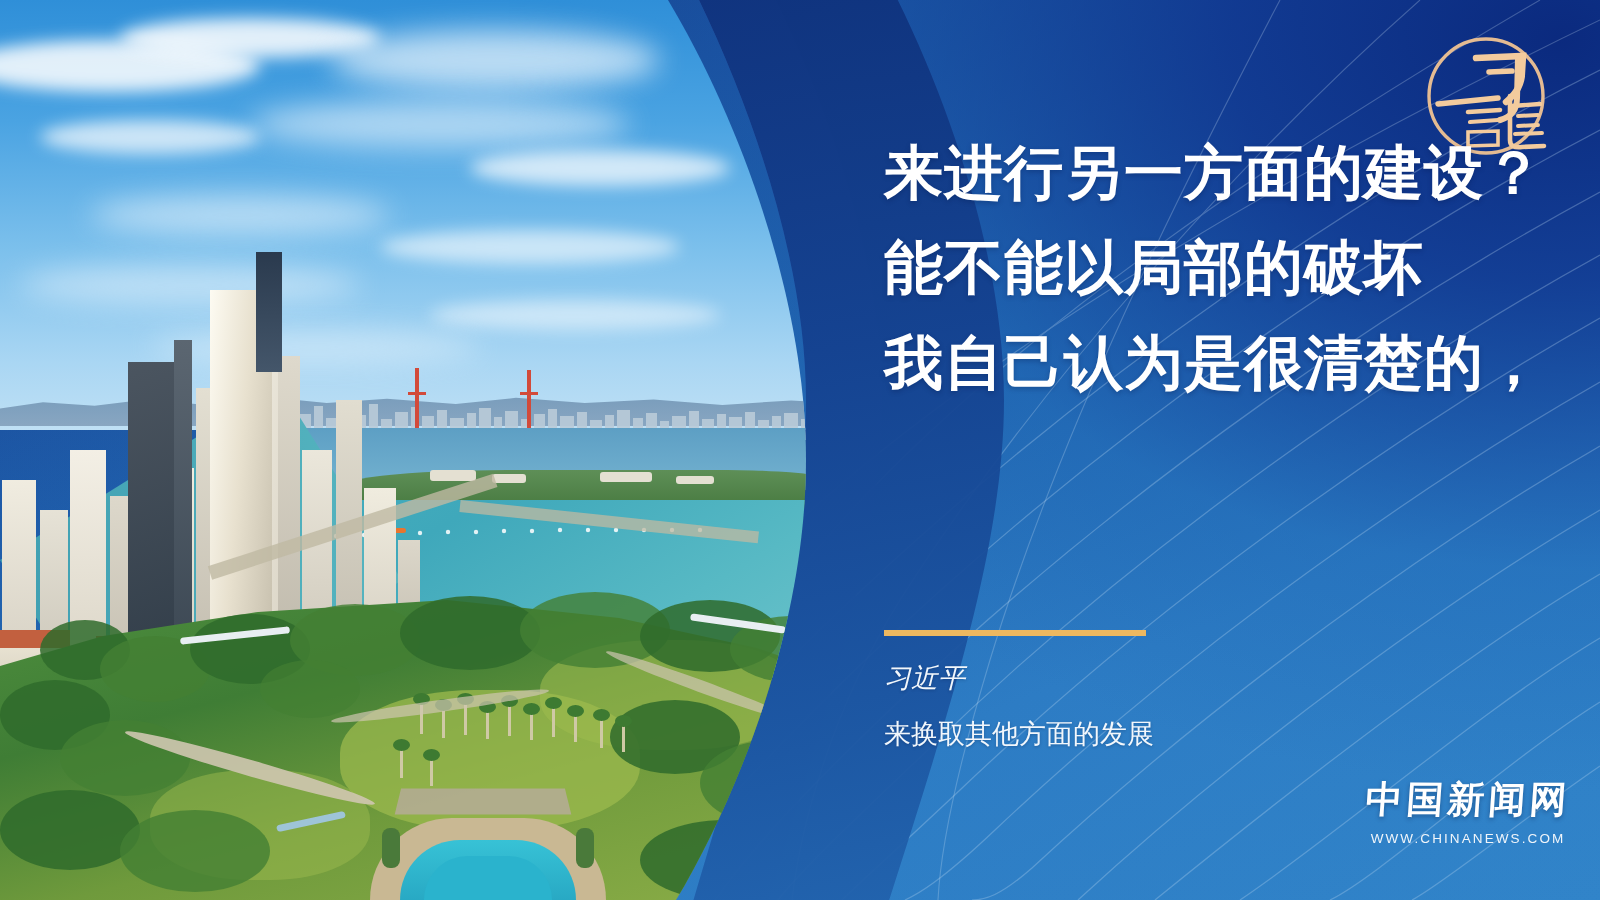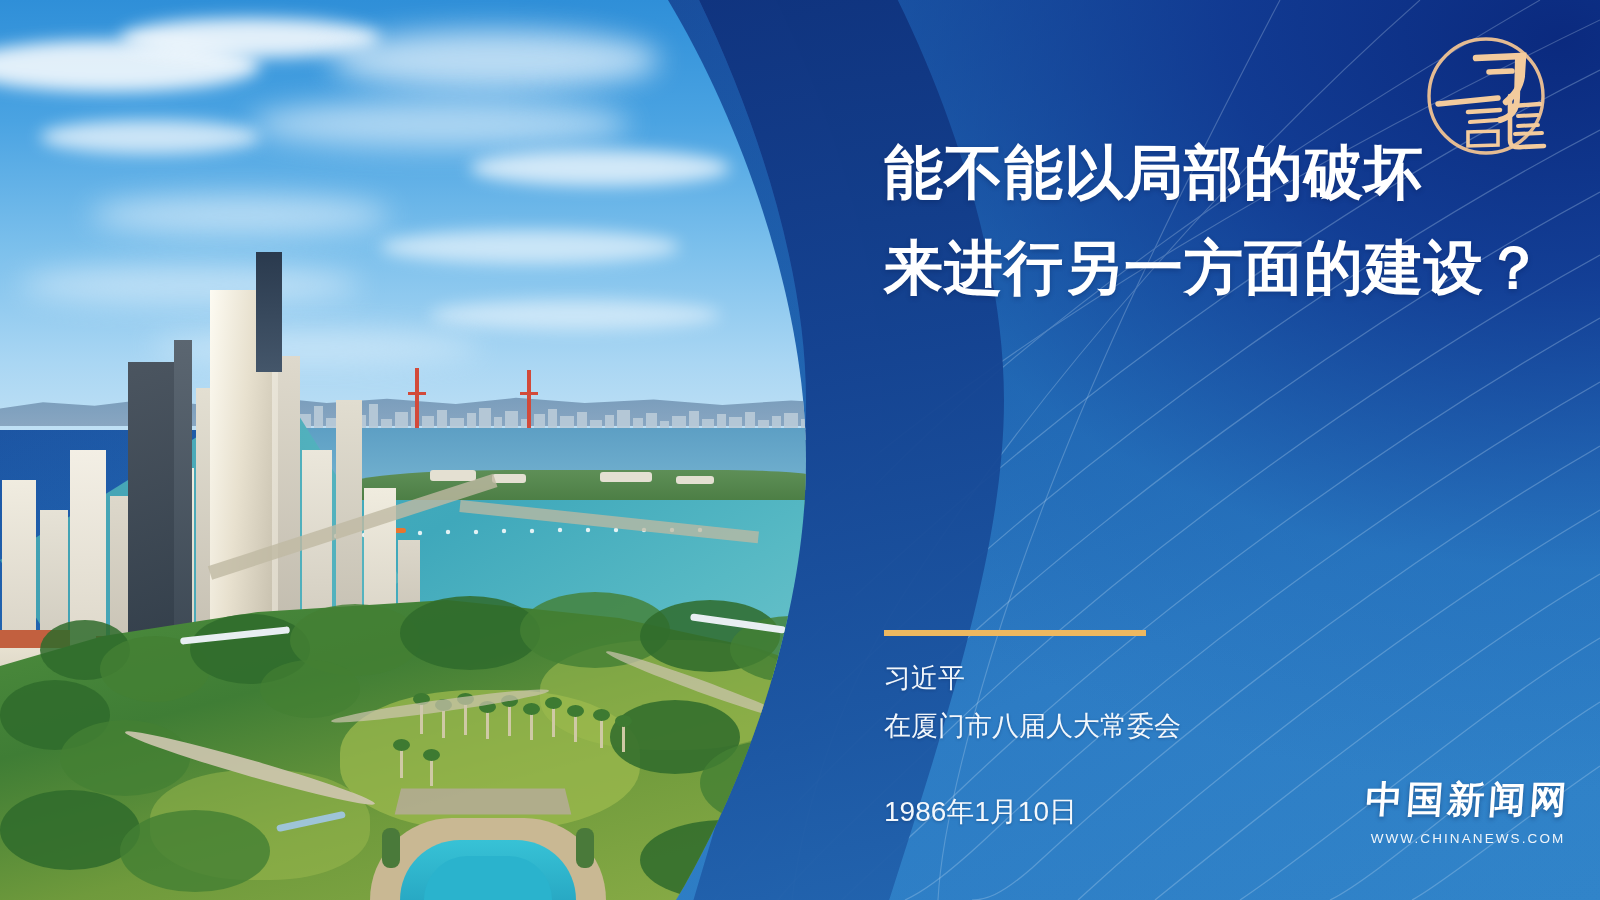--- a/index.html
+++ b/index.html
@@ -101,21 +101,21 @@
     text-shadow:0 2px 5px rgba(0,20,70,.28);
   }
   .qline{height:95px;}
 
   
   .rule{position:absolute;left:884px;top:630px;width:262px;height:6px;background:#edb860;}
 
   
   .attrib{position:absolute;left:884px;top:660px;color:#f2f7fc;font-size:27px;line-height:36px;
     text-shadow:0 1px 3px rgba(0,25,70,.3);}
-  .attrib .nm{margin-bottom:12px;}
+  .attrib .nm{margin-bottom:20px;font-style:italic;}
   .date{position:absolute;left:884px;top:793px;color:#f4f8fc;font-size:28px;
     text-shadow:0 1px 3px rgba(0,25,70,.3);}
 
   
   .brand{position:absolute;left:1362px;top:775px;width:212px;text-align:center;}
   .brand-cn{font-size:37px;color:#fff;font-weight:bold;letter-spacing:4px;
     font-family:"DejaVu Serif","Liberation Serif",serif;
     transform:skewX(-4deg);text-shadow:0 2px 4px rgba(0,20,60,.35);}
   .brand-url{margin-top:6px;font-size:13.5px;color:#f0f5fa;letter-spacing:2.1px;}
 </style>
@@ -346,30 +346,30 @@
 
       <path d="M94,78 L122,76" stroke-width="4.4" fill="none"></path>
       <path d="M100,88 L120,87" stroke-width="4" fill="none"></path>
       <path d="M100,98 L120,97" stroke-width="4" fill="none"></path>
       <path d="M97,106 L124,105" stroke-width="4" fill="none"></path>
       <path d="M92,68 L92,112 C92,118 96,120 104,119 L126,118" stroke-width="4.6" fill="none"></path>
     </g>
   </svg>
 
   <div class="quote">
+    <div class="qline">来进行另一方面的建设？</div>
     <div class="qline">能不能以局部的破坏</div>
-    <div class="qline">来进行另一方面的建设？</div>
+    <div class="qline">我自己认为是很清楚的，</div>
   </div>
 
   <div class="rule"></div>
 
   <div class="attrib">
     <div class="nm">习近平</div>
-    <div>在厦门市八届人大常委会</div>
+    <div>来换取其他方面的发展</div>
   </div>
-  <div class="date">1986年1月10日</div>
 
   <div class="brand">
     <div class="brand-cn">中国新闻网</div>
     <div class="brand-url">WWW.CHINANEWS.COM</div>
   </div>
 
 </div>
 
 </body></html>

